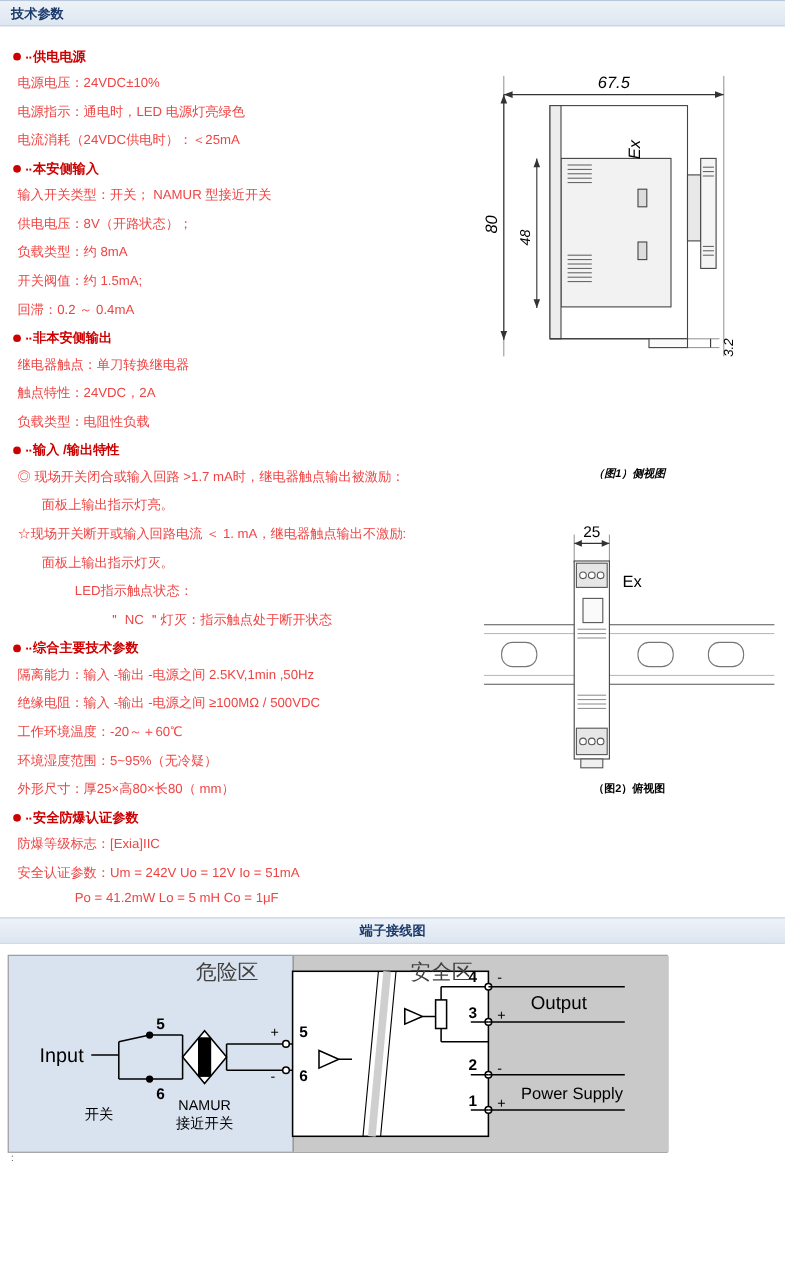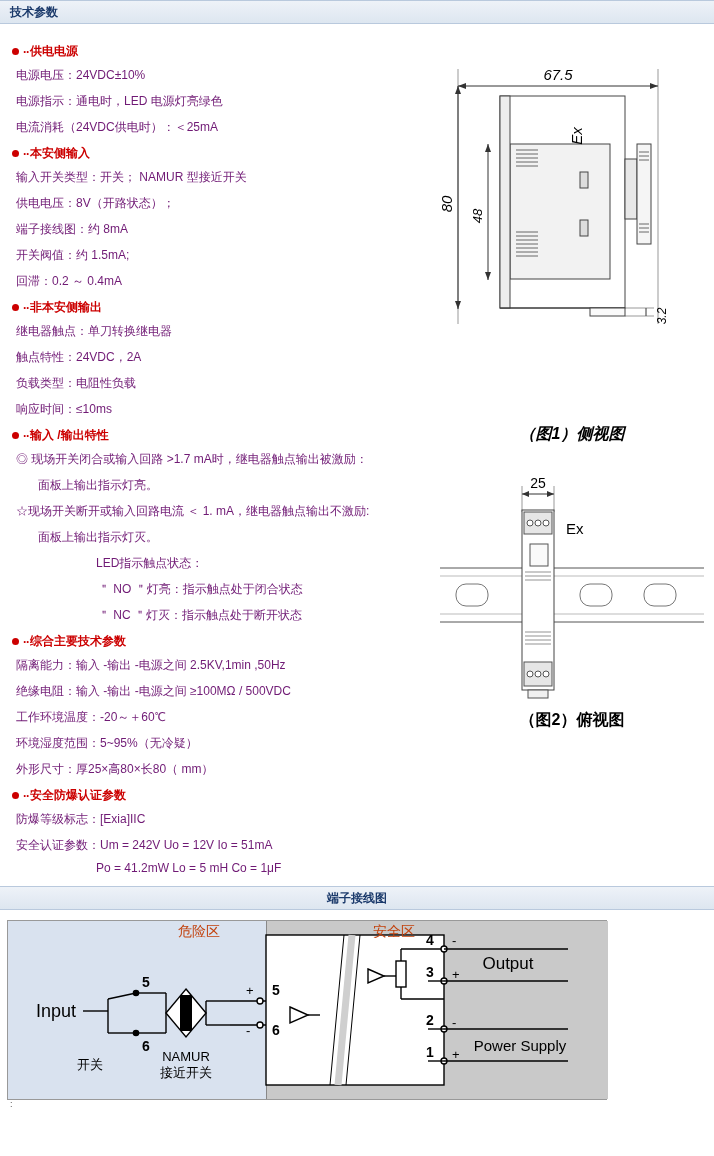--- a/index.html
+++ b/index.html
@@ -66,39 +66,39 @@
     margin-right: 4px;
     flex: none;
   }
   .dots {
     color: #cc0000;
     letter-spacing: -1px;
     margin-right: 1px;
   }
   .line {
     font-size: 12px;
-    color: #701a75;
+    color: #ef4444;
     line-height: 17px;
     margin: 0 0 9px 4px;
   }
   .line.ind1 { margin-left: 26px; }
-  .line.ind2 { margin-left: 84px; }
+  .line.ind2 { margin-left: 56px; }
   .line.ind3 { margin-left: 86px; }
   .line.tight { margin-bottom: 6px; }
 
   
   .draw-col {
     position: absolute;
     left: 430px;
     top: 0;
     width: 284px;
   }
   .cap {
     text-align: center;
-    font-size: 16px;
+    font-size: 10px;
     color: #000;
     font-weight: bold;
   }
 
   
   .wiring {
     position: relative;
     width: 714px;
     height: 200px;
     background: #ffffff;
@@ -117,22 +117,22 @@
     position: absolute;
     left: 258px;
     top: 0;
     width: 341px;
     height: 178px;
     background: #c9c9c9;
     border-left: 1px solid #888;
   }
   .zone-label {
     position: absolute;
-    font-size: 14px;
-    color: #c2410c;
+    font-size: 19px;
+    color: #404040;
   }
   svg { display: block; }
   .small-note {
     position: absolute;
     left: 10px;
     bottom: 1px;
     font-size: 9px;
     color: #555;
   }
 </style>
@@ -161,49 +161,47 @@
       </div>
 
       <div class="grp">
         <div class="grp-title">
           <span class="bullet"></span>
             <span class="dots">··</span>
             <span>本安侧输入</span>
         </div>
         <div class="line">输入开关类型：开关； NAMUR 型接近开关</div>
         <div class="line">供电电压：8V（开路状态）；</div>
-        <div class="line">端子接线图：约 8mA</div>
+        <div class="line">负载类型：约 8mA</div>
         <div class="line">开关阀值：约 1.5mA;</div>
         <div class="line">回滞：0.2 ～ 0.4mA</div>
       </div>
 
       <div class="grp">
         <div class="grp-title">
           <span class="bullet"></span>
             <span class="dots">··</span>
             <span>非本安侧输出</span>
         </div>
         <div class="line">继电器触点：单刀转换继电器</div>
         <div class="line">触点特性：24VDC，2A</div>
         <div class="line">负载类型：电阻性负载</div>
-        <div class="line">响应时间：≤10ms</div>
       </div>
 
       <div class="grp">
         <div class="grp-title">
           <span class="bullet"></span>
             <span class="dots">··</span>
             <span>输入 /输出特性</span>
         </div>
         <div class="line">◎ 现场开关闭合或输入回路 &gt;1.7 mA时，继电器触点输出被激励：</div>
         <div class="line ind1">面板上输出指示灯亮。</div>
         <div class="line">☆现场开关断开或输入回路电流 ＜ 1. mA，继电器触点输出不激励:</div>
         <div class="line ind1">面板上输出指示灯灭。</div>
         <div class="line ind2">LED指示触点状态：</div>
-        <div class="line ind3">＂ NO ＂灯亮：指示触点处于闭合状态</div>
         <div class="line ind3">＂ NC ＂灯灭：指示触点处于断开状态</div>
       </div>
 
       <div class="grp">
         <div class="grp-title">
           <span class="bullet"></span>
             <span class="dots">··</span>
             <span>综合主要技术参数</span>
         </div>
         <div class="line">隔离能力：输入 -输出 -电源之间 2.5KV,1min ,50Hz</div>

